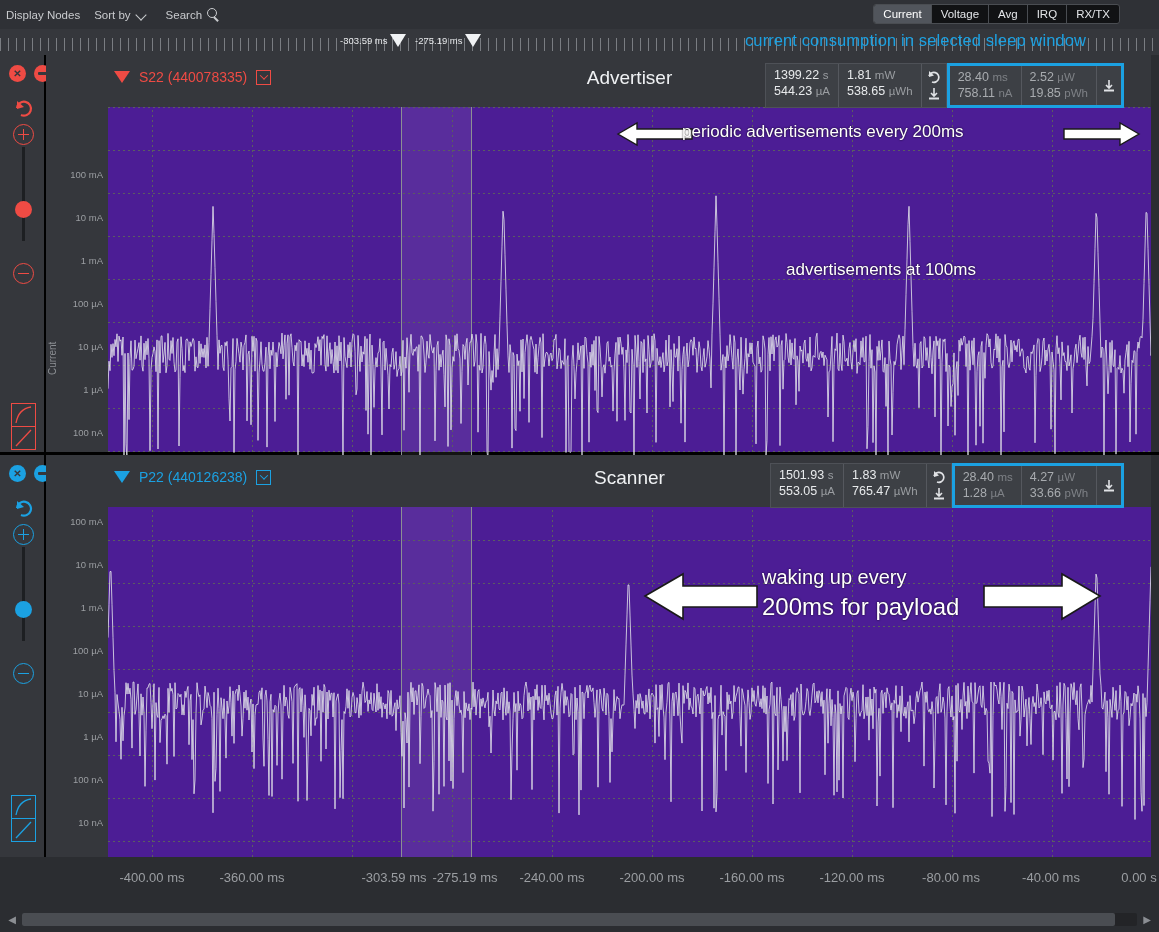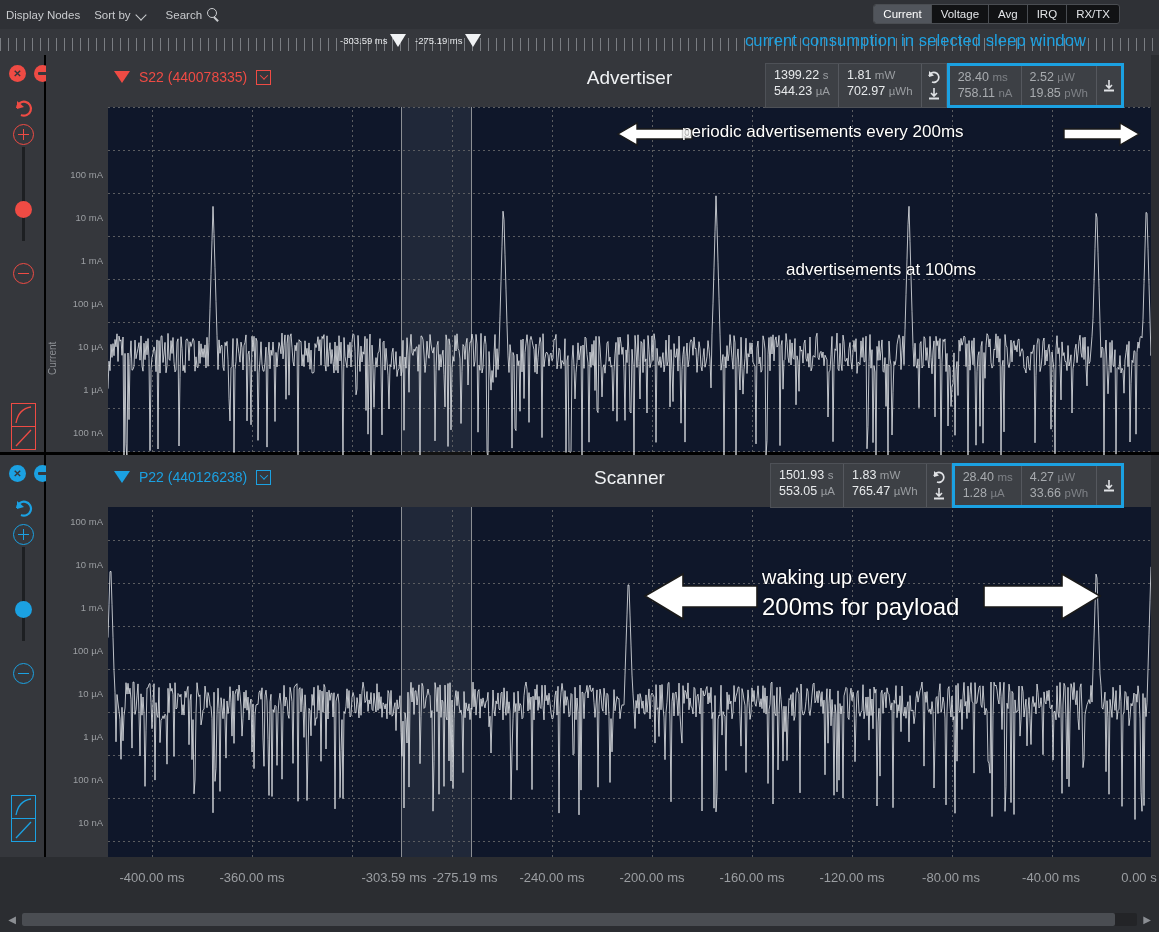--- a/index.html
+++ b/index.html
@@ -129,21 +129,21 @@
     white-space: nowrap; text-align: right; margin-top: 8px;
   }
   .yaxis-title {
     position: absolute; left: 1px; font-size: 10px; color: #8b8e93;
     transform: rotate(-90deg); transform-origin: left top; white-space: nowrap;
   }
 
   
   .plot {
     position: absolute; left: 108px; top: 0; right: 8px; height: 100%;
-    background: #0f172a; overflow: hidden; padding-left: 7px;
+    background: #4c1d95; overflow: hidden; padding-left: 7px;
   }
   .plot-head {
     position: absolute; left: 0; top: 0; width: 100%; height: 52px;
     background: #35373c; z-index: 5;
   }
   .grid-v, .grid-h { position: absolute; }
   .grid-v {
     top: 0; width: 1px; height: 100%;
     background-image: linear-gradient(to bottom, #5b5d61 0px, #5b5d61 2px, transparent 2px, transparent 5px);
     background-size: 1px 5px;
@@ -385,21 +385,21 @@
       <div class="panel-title">Advertiser</div>
 
       <div class="stats" style="left:657px;">
         <div class="stats-grp">
           <div class="stat-cell">
             <div class="stat-line"><span>1399.22</span> <span class="u">s</span></div>
             <div class="stat-line"><span>544.23</span> <span class="u">µA</span></div>
           </div>
           <div class="stat-cell">
             <div class="stat-line"><span>1.81</span> <span class="u">mW</span></div>
-            <div class="stat-line"><span>702.97</span> <span class="u">µWh</span></div>
+            <div class="stat-line"><span>538.65</span> <span class="u">µWh</span></div>
           </div>
           <div class="icon-cell">
             <span class="ico-undo">
               <svg width="15" height="14" viewBox="0 0 15 14">
                   <path d="M3 6 A5 5 0 1 1 6 12" fill="none" stroke="#e0e2e5" stroke-width="1.7"></path>
                   <path d="M3 1 L3 7 L8 5.5 Z" fill="#e0e2e5"></path>
                 </svg>
             </span>
             <span class="ico-dl">
               <svg width="14" height="14" viewBox="0 0 14 14">

